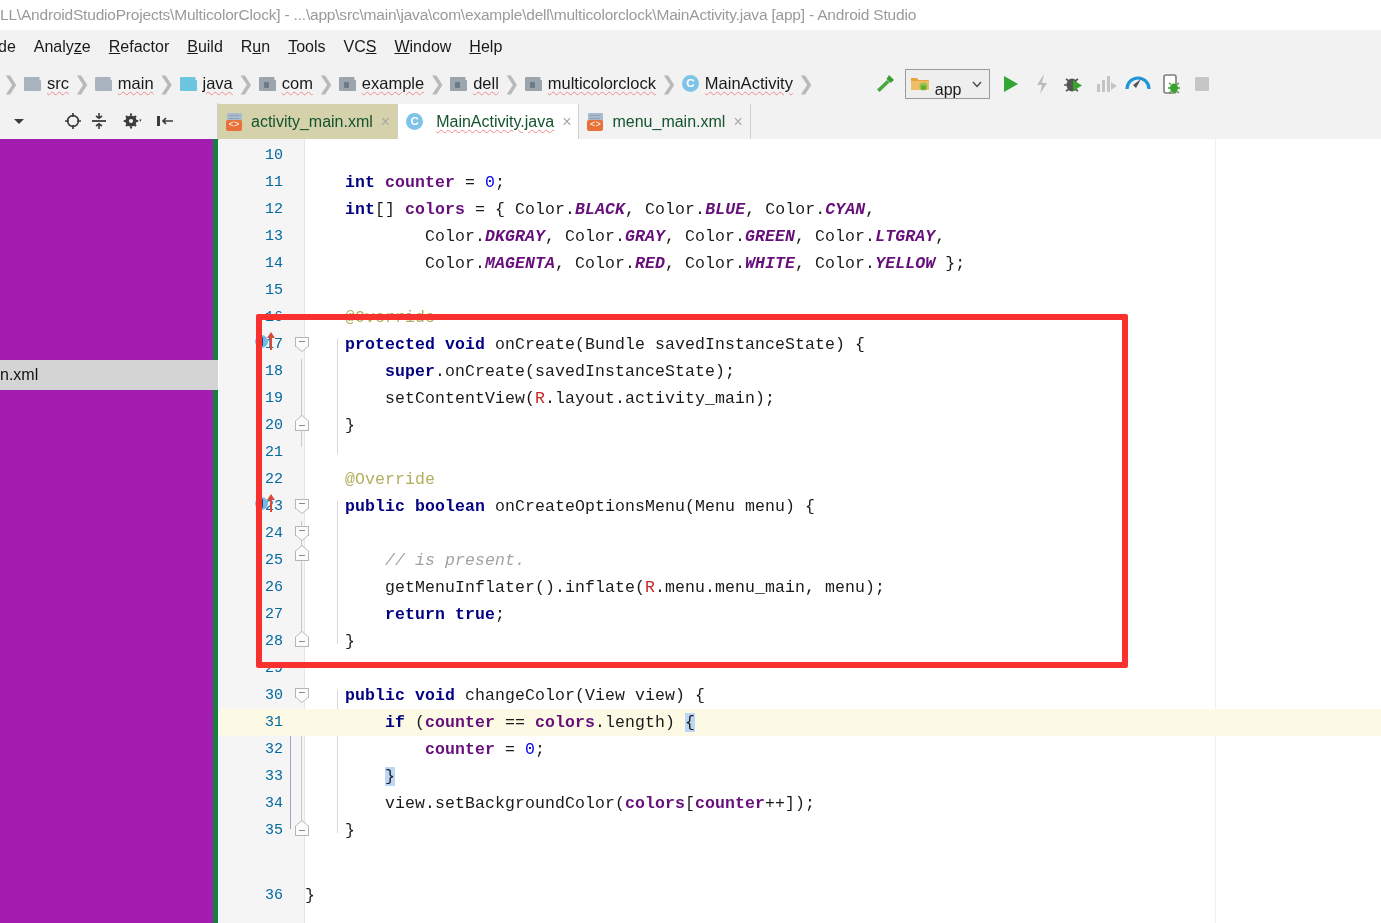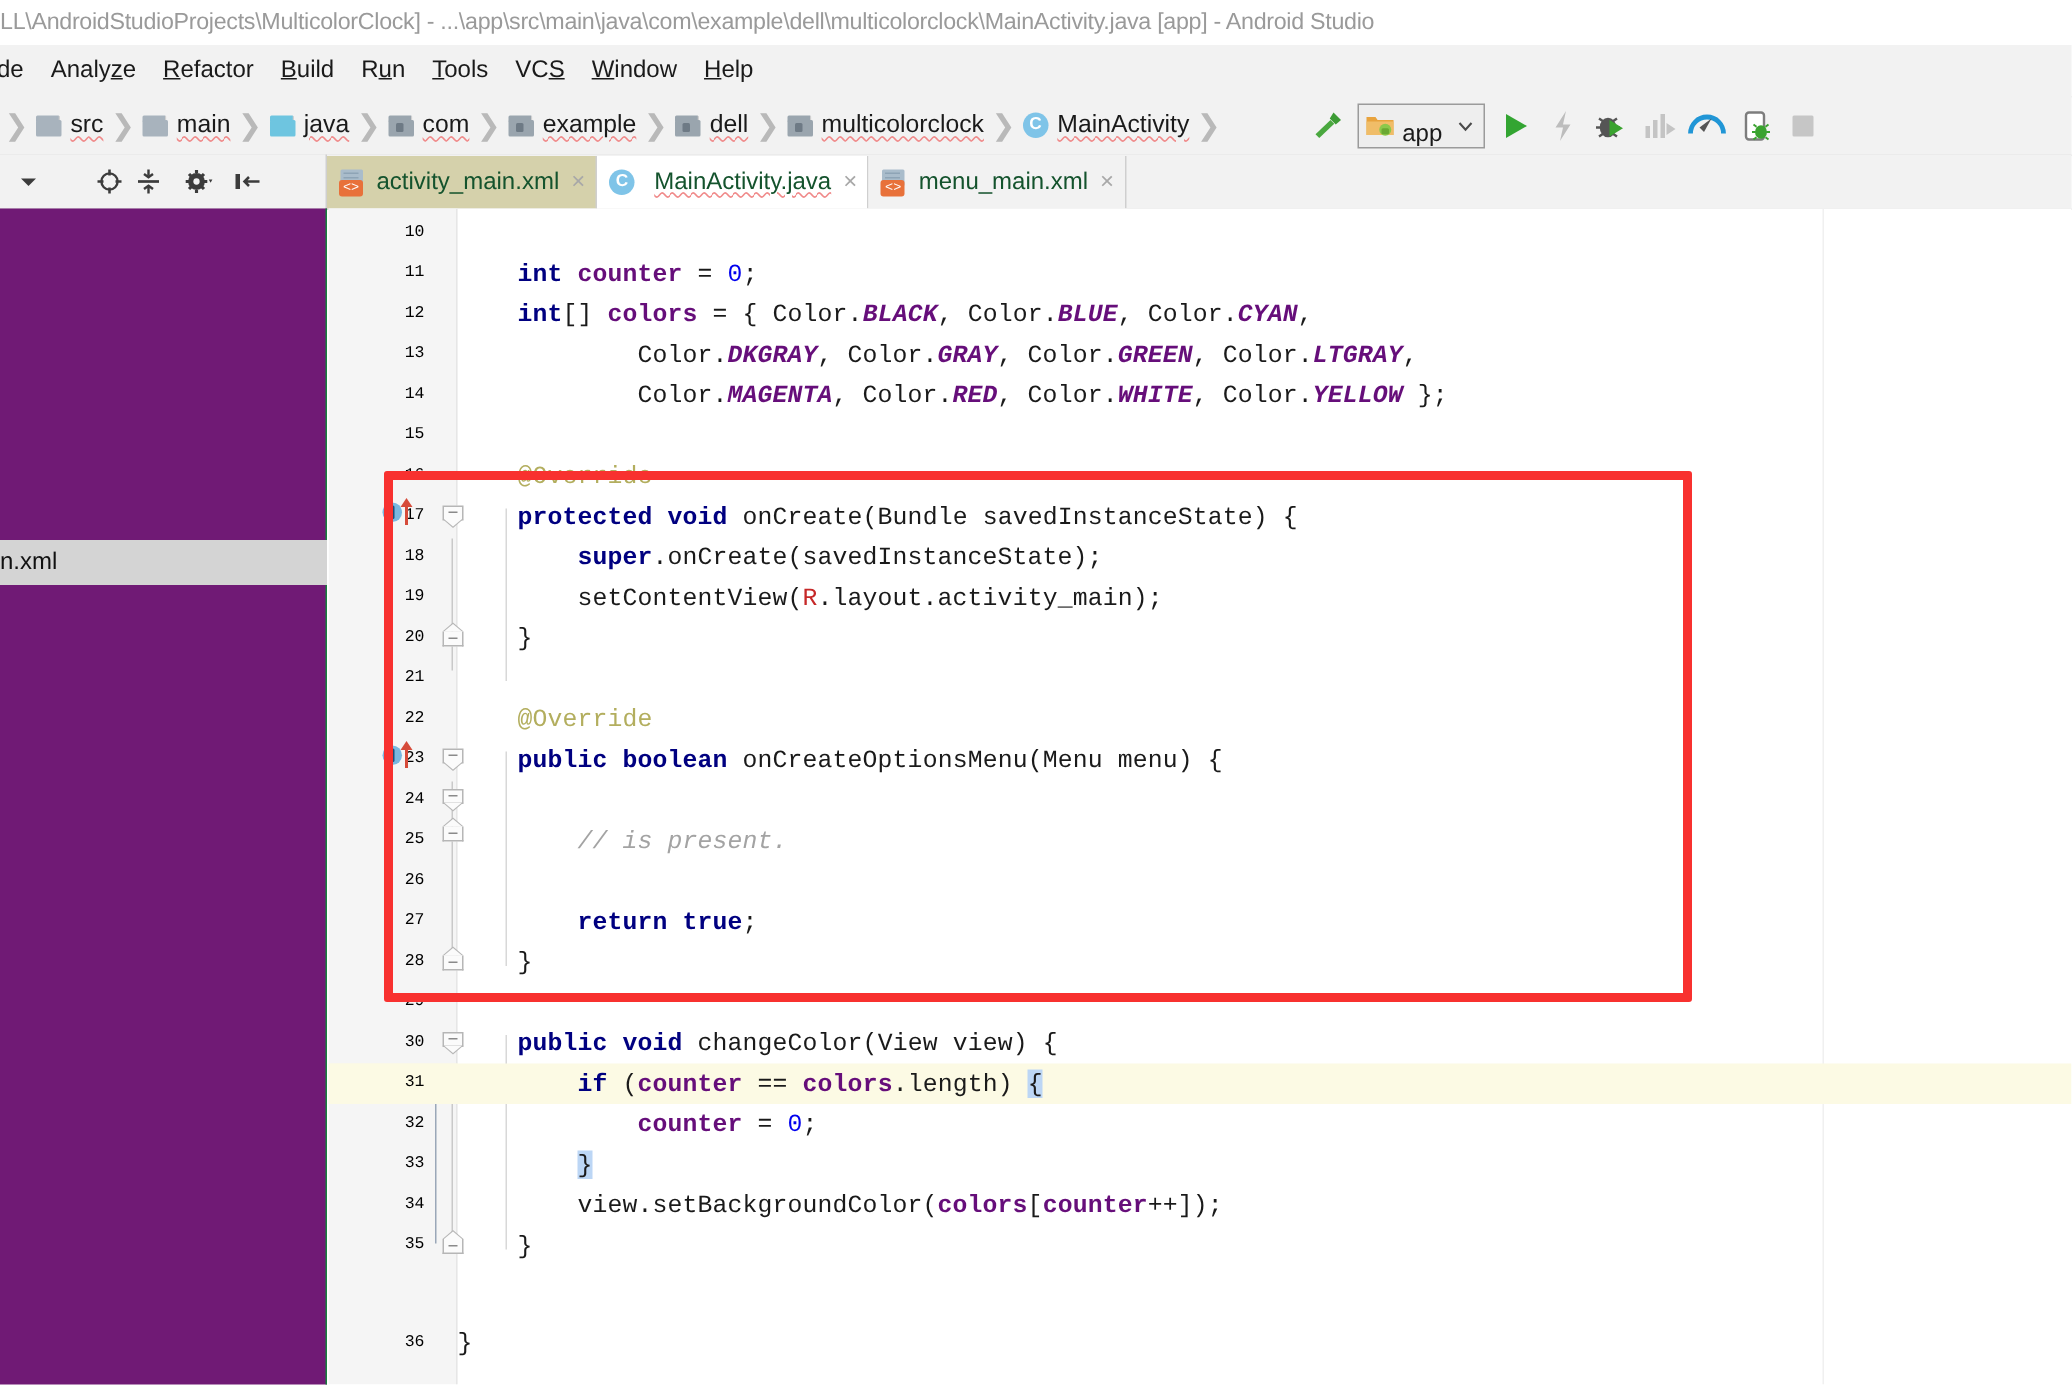--- a/index.html
+++ b/index.html
@@ -94,21 +94,21 @@
   .xmlicon{position:relative;width:18px;height:18px;flex:0 0 auto;}
   .xmlicon .sheet{position:absolute;left:1px;top:0;width:15px;height:11px;background:#a9bccb;border-radius:1px;}
   .xmlicon .sheet:after{content:"";position:absolute;left:2px;top:2px;width:10px;height:1px;background:#8ea4b6;
     box-shadow:0 3px 0 #8ea4b6;}
   .xmlicon .badge{position:absolute;left:0;top:7px;width:16px;height:11px;background:#e8713a;border-radius:2px;
     color:#fff;font-size:9px;line-height:11px;text-align:center;font-family:"Liberation Mono",monospace;}
 
   
   .leftpanel{
     position:absolute;left:0;top:139px;width:218px;height:784px;
-    background:#701a75;border-right:1px solid #15803d;box-sizing:border-box;padding-left:16px;
+    background:#a21caf;border-right:5px solid #15803d;box-sizing:border-box;padding-left:16px;
   }
   .tooltip-row{
     position:absolute;left:0;top:221px;width:218px;height:30px;
     background:#d4d4d4;display:flex;align-items:center;
   }
   .tooltip-row .txt{font-size:16px;color:#111;margin-left:0px;}
 
   
   .editor{
     position:absolute;left:219px;top:139px;width:1162px;height:784px;
@@ -116,21 +116,21 @@
   }
   .gutter{
     position:absolute;left:0;top:0;width:85px;height:784px;
     background:#f5f5f5;border-right:1px solid #e6e6e6;
   }
   .marginline{position:absolute;left:996px;top:0;width:1px;height:784px;background:#f0f0f0;}
 
   .row{position:absolute;left:0;width:1162px;height:27px;}
   .lnum{
     position:absolute;left:0;width:64px;text-align:right;
-    font-family:"Liberation Mono",monospace;font-size:11px;color:#000000;
+    font-family:"Liberation Mono",monospace;font-size:15px;color:#0369a1;
     line-height:27px;
   }
   .codeline{
     position:absolute;left:86px;
     font-family:"Liberation Mono",monospace;font-size:16.5px;color:#1a1a1a;
     line-height:27px;white-space:pre;letter-spacing:0.1px;
   }
   .row.hl{background:#fcfae4;}
   .row.hl .gutterbg{position:absolute;left:0;top:0;width:86px;height:27px;background:#fcfae4;}
 
@@ -490,20 +490,21 @@
         </div>
         <div class="row" style="top: 381px;">
           <div class="lnum">24</div>
         </div>
         <div class="row" style="top: 408px;">
           <div class="lnum">25</div>
           <div class="codeline">        <span class="cmt">// is present.</span></div>
         </div>
         <div class="row" style="top: 435px;">
           <div class="lnum">26</div>
+          <div class="codeline">        getMenuInflater().inflate(<span class="res">R</span>.menu.menu_main, menu);</div>
         </div>
         <div class="row" style="top: 462px;">
           <div class="lnum">27</div>
           <div class="codeline">        <span class="kw">return</span> <span class="kw">true</span>;</div>
         </div>
         <div class="row" style="top: 489px;">
           <div class="lnum">28</div>
           <div class="codeline">    }</div>
         </div>
         <div class="row" style="top: 516px;">

